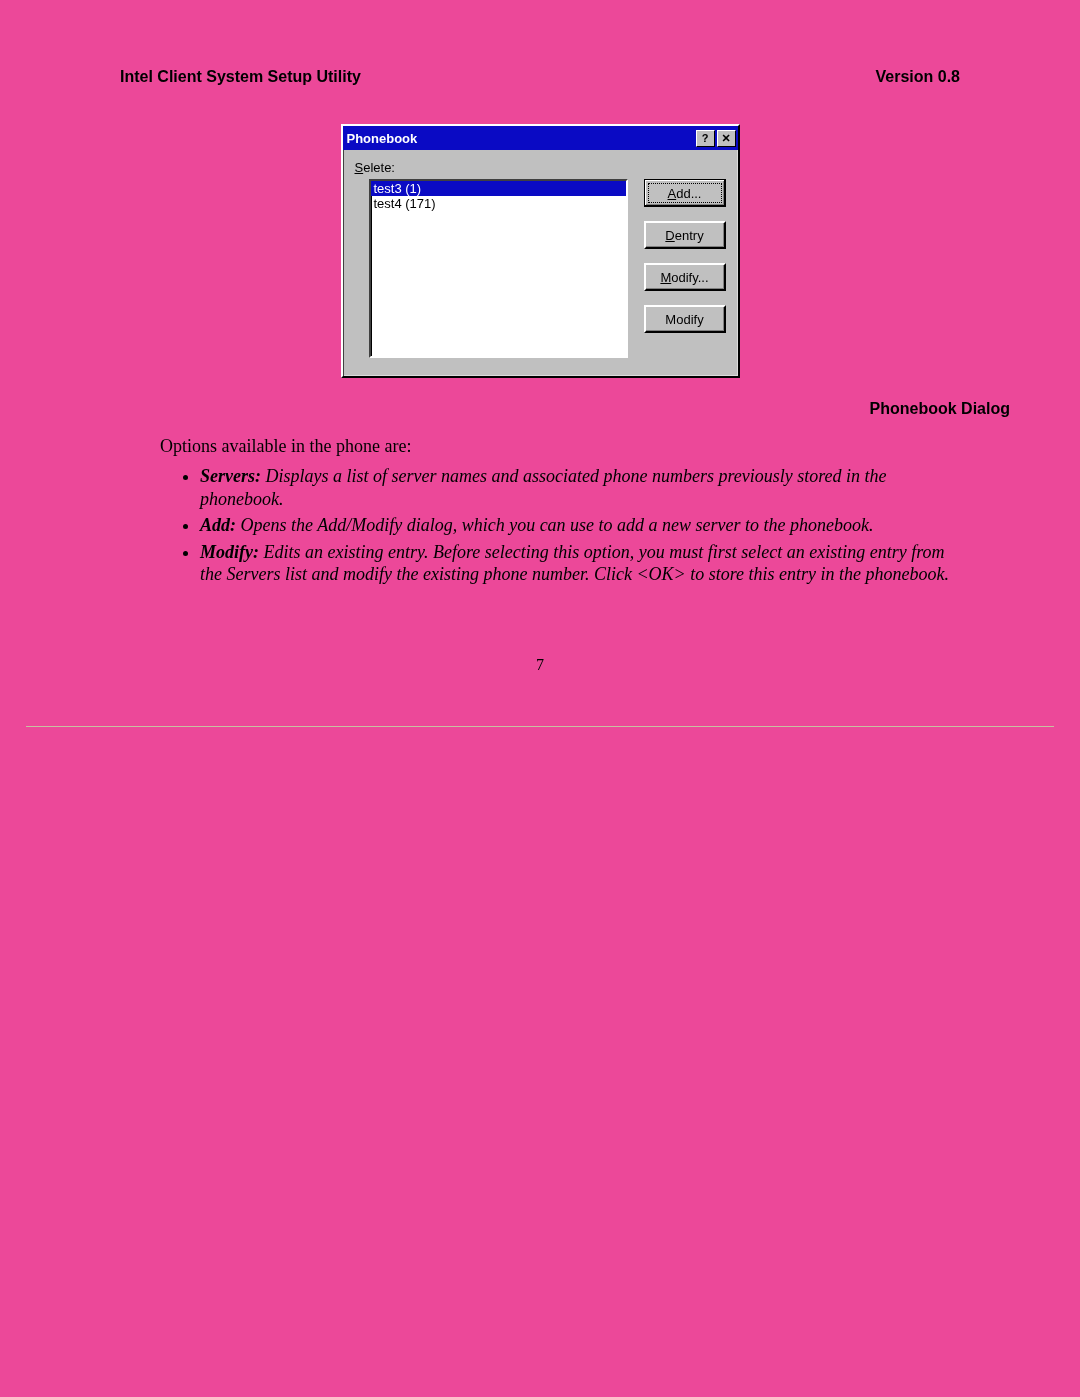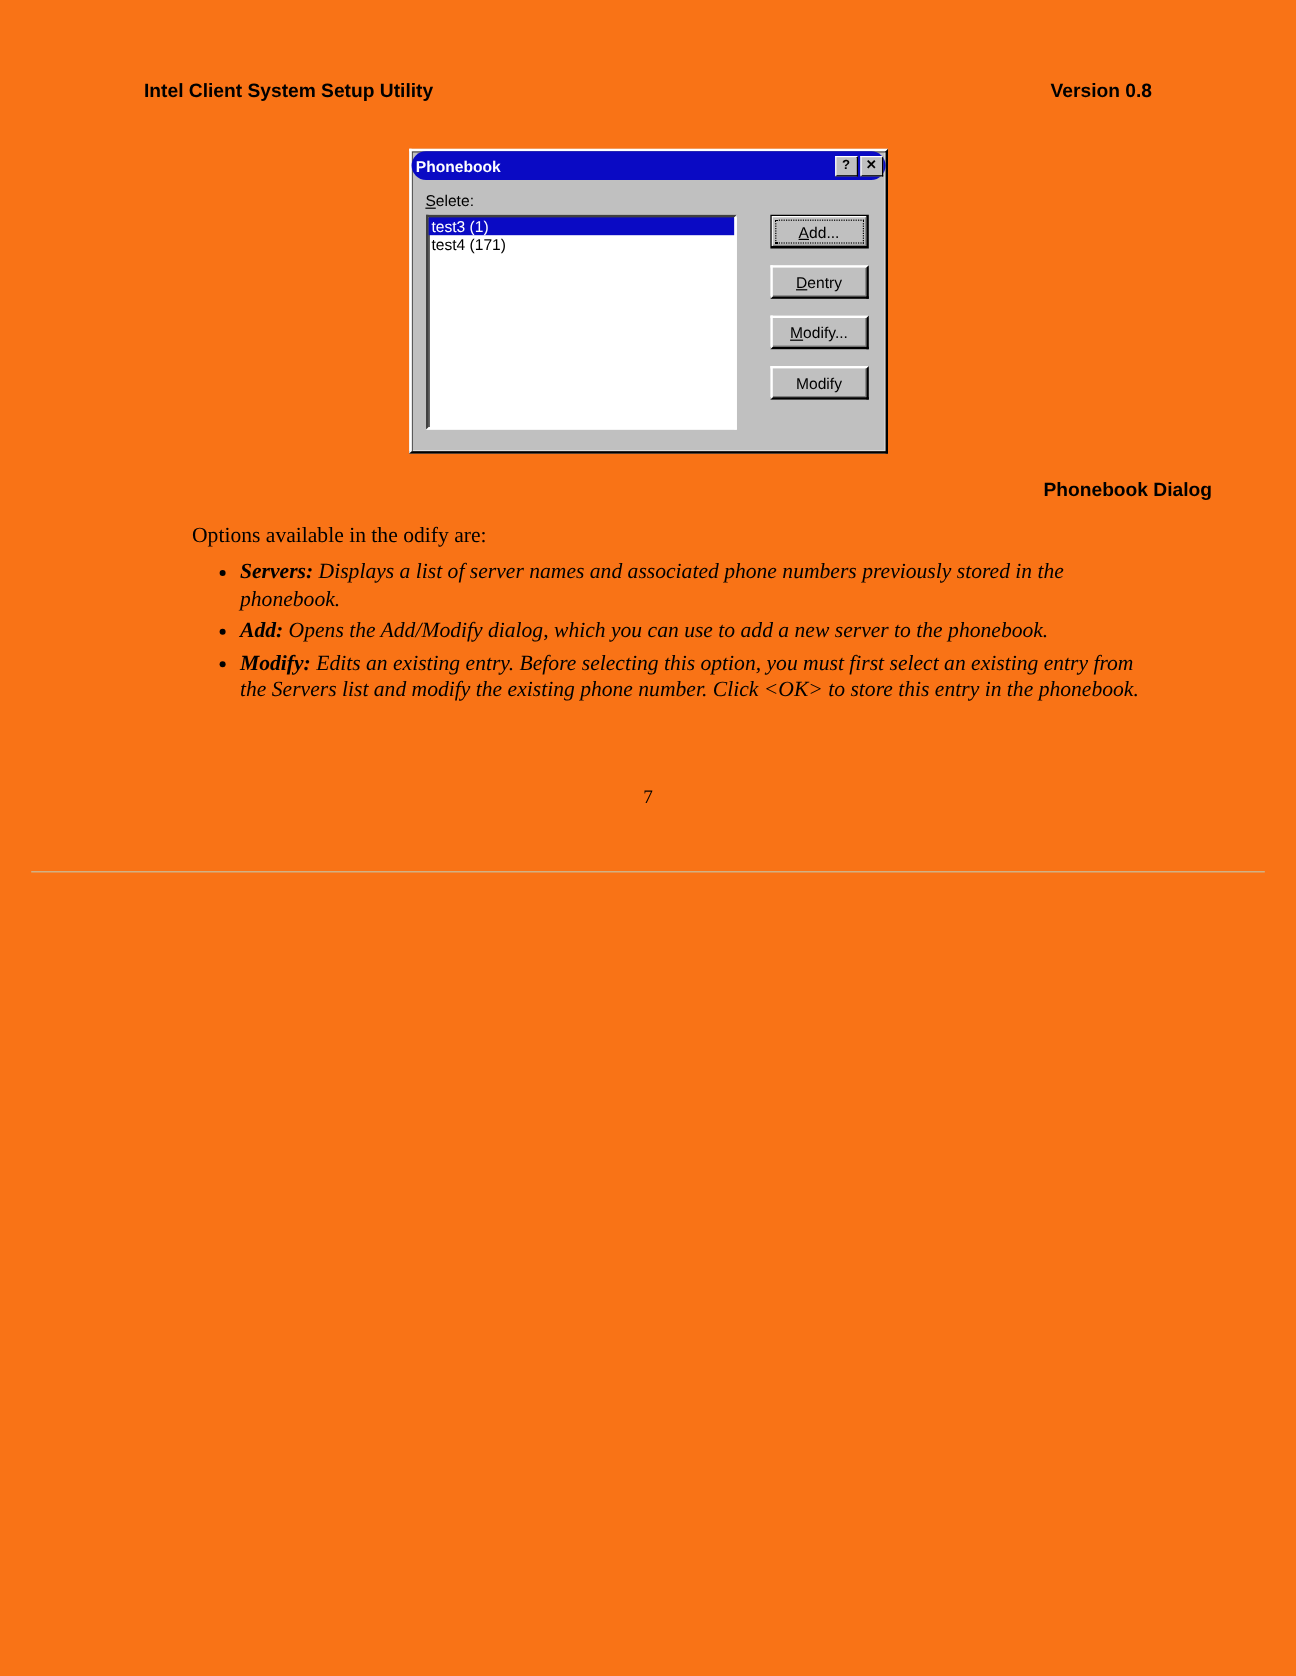--- a/index.html
+++ b/index.html
@@ -1,21 +1,21 @@
 <!DOCTYPE html>
 <html><head>
 <meta charset="utf-8">
 <style>
   html, body {
     margin: 0;
     padding: 0;
     background: #ffffff;
   }
   .page {
-    background: #f97316;
+    background: #ec4899;
     width: 1080px;
     min-height: 1397px;
     margin: 0 auto;
     box-sizing: border-box;
     padding: 60px 70px 0 70px;
     position: relative;
     font-family: "Times New Roman", Times, serif;
     color: #000;
   }
   .header-row {
@@ -45,21 +45,20 @@
   }
   .titlebar {
     background: #0a0ac4;
     background: linear-gradient(#0a0ac4,#0a0ac4);
     color: #fff;
     font-weight: bold;
     display: flex;
     align-items: center;
     padding: 2px 2px 2px 4px;
     height: 20px;
-    border-radius: 12px;
   }
   .titlebar .title-text {
     flex: 1;
     font-size: 13px;
   }
   .titlebar .sys-btn {
     width: 17px;
     height: 15px;
     margin-left: 2px;
     background: #c0c0c0;
@@ -79,21 +78,22 @@
   .dialog-body {
     padding: 10px 12px 18px 12px;
   }
   .label-text {
     font-size: 13px;
     margin-bottom: 4px;
   }
   .u { text-decoration: underline; }
   .body-row {
     display: flex;
-    gap: 28px;
+    gap: 16px;
+    justify-content: flex-end;
   }
   .listbox {
     width: 255px;
     height: 175px;
     background: #fff;
     border-top: 2px solid #404040;
     border-left: 2px solid #404040;
     border-right: 2px solid #fff;
     border-bottom: 2px solid #fff;
     box-shadow: inset 1px 1px 0 #000;
@@ -220,21 +220,21 @@
               <span>Modify</span>
             </div>
           </div>
         </div>
       </div>
     </div>
   </div>
 
   <div class="figure-caption">Phonebook Dialog</div>
 
-  <div class="intro">Options available in the odify are:</div>
+  <div class="intro">Options available in the phone are:</div>
 
   <ul class="opts" id="optlist">
       <li><b>Servers:</b><span>  Displays a list of server names and associated phone numbers previously stored in the phonebook.</span></li>
       <li><b>Add:</b><span>  Opens the Add/Modify dialog, which you can use to add a new server to the phonebook.</span></li>
       <li><b>Modify:</b><span> Edits an existing entry.  Before selecting this option, you must first select an existing entry from the Servers list and modify the existing phone number.  Click &lt;OK&gt; to store this entry in the phonebook.</span></li>
     </ul>
 
   <div class="page-number">7</div>
 
   <div class="footer-line"></div>

